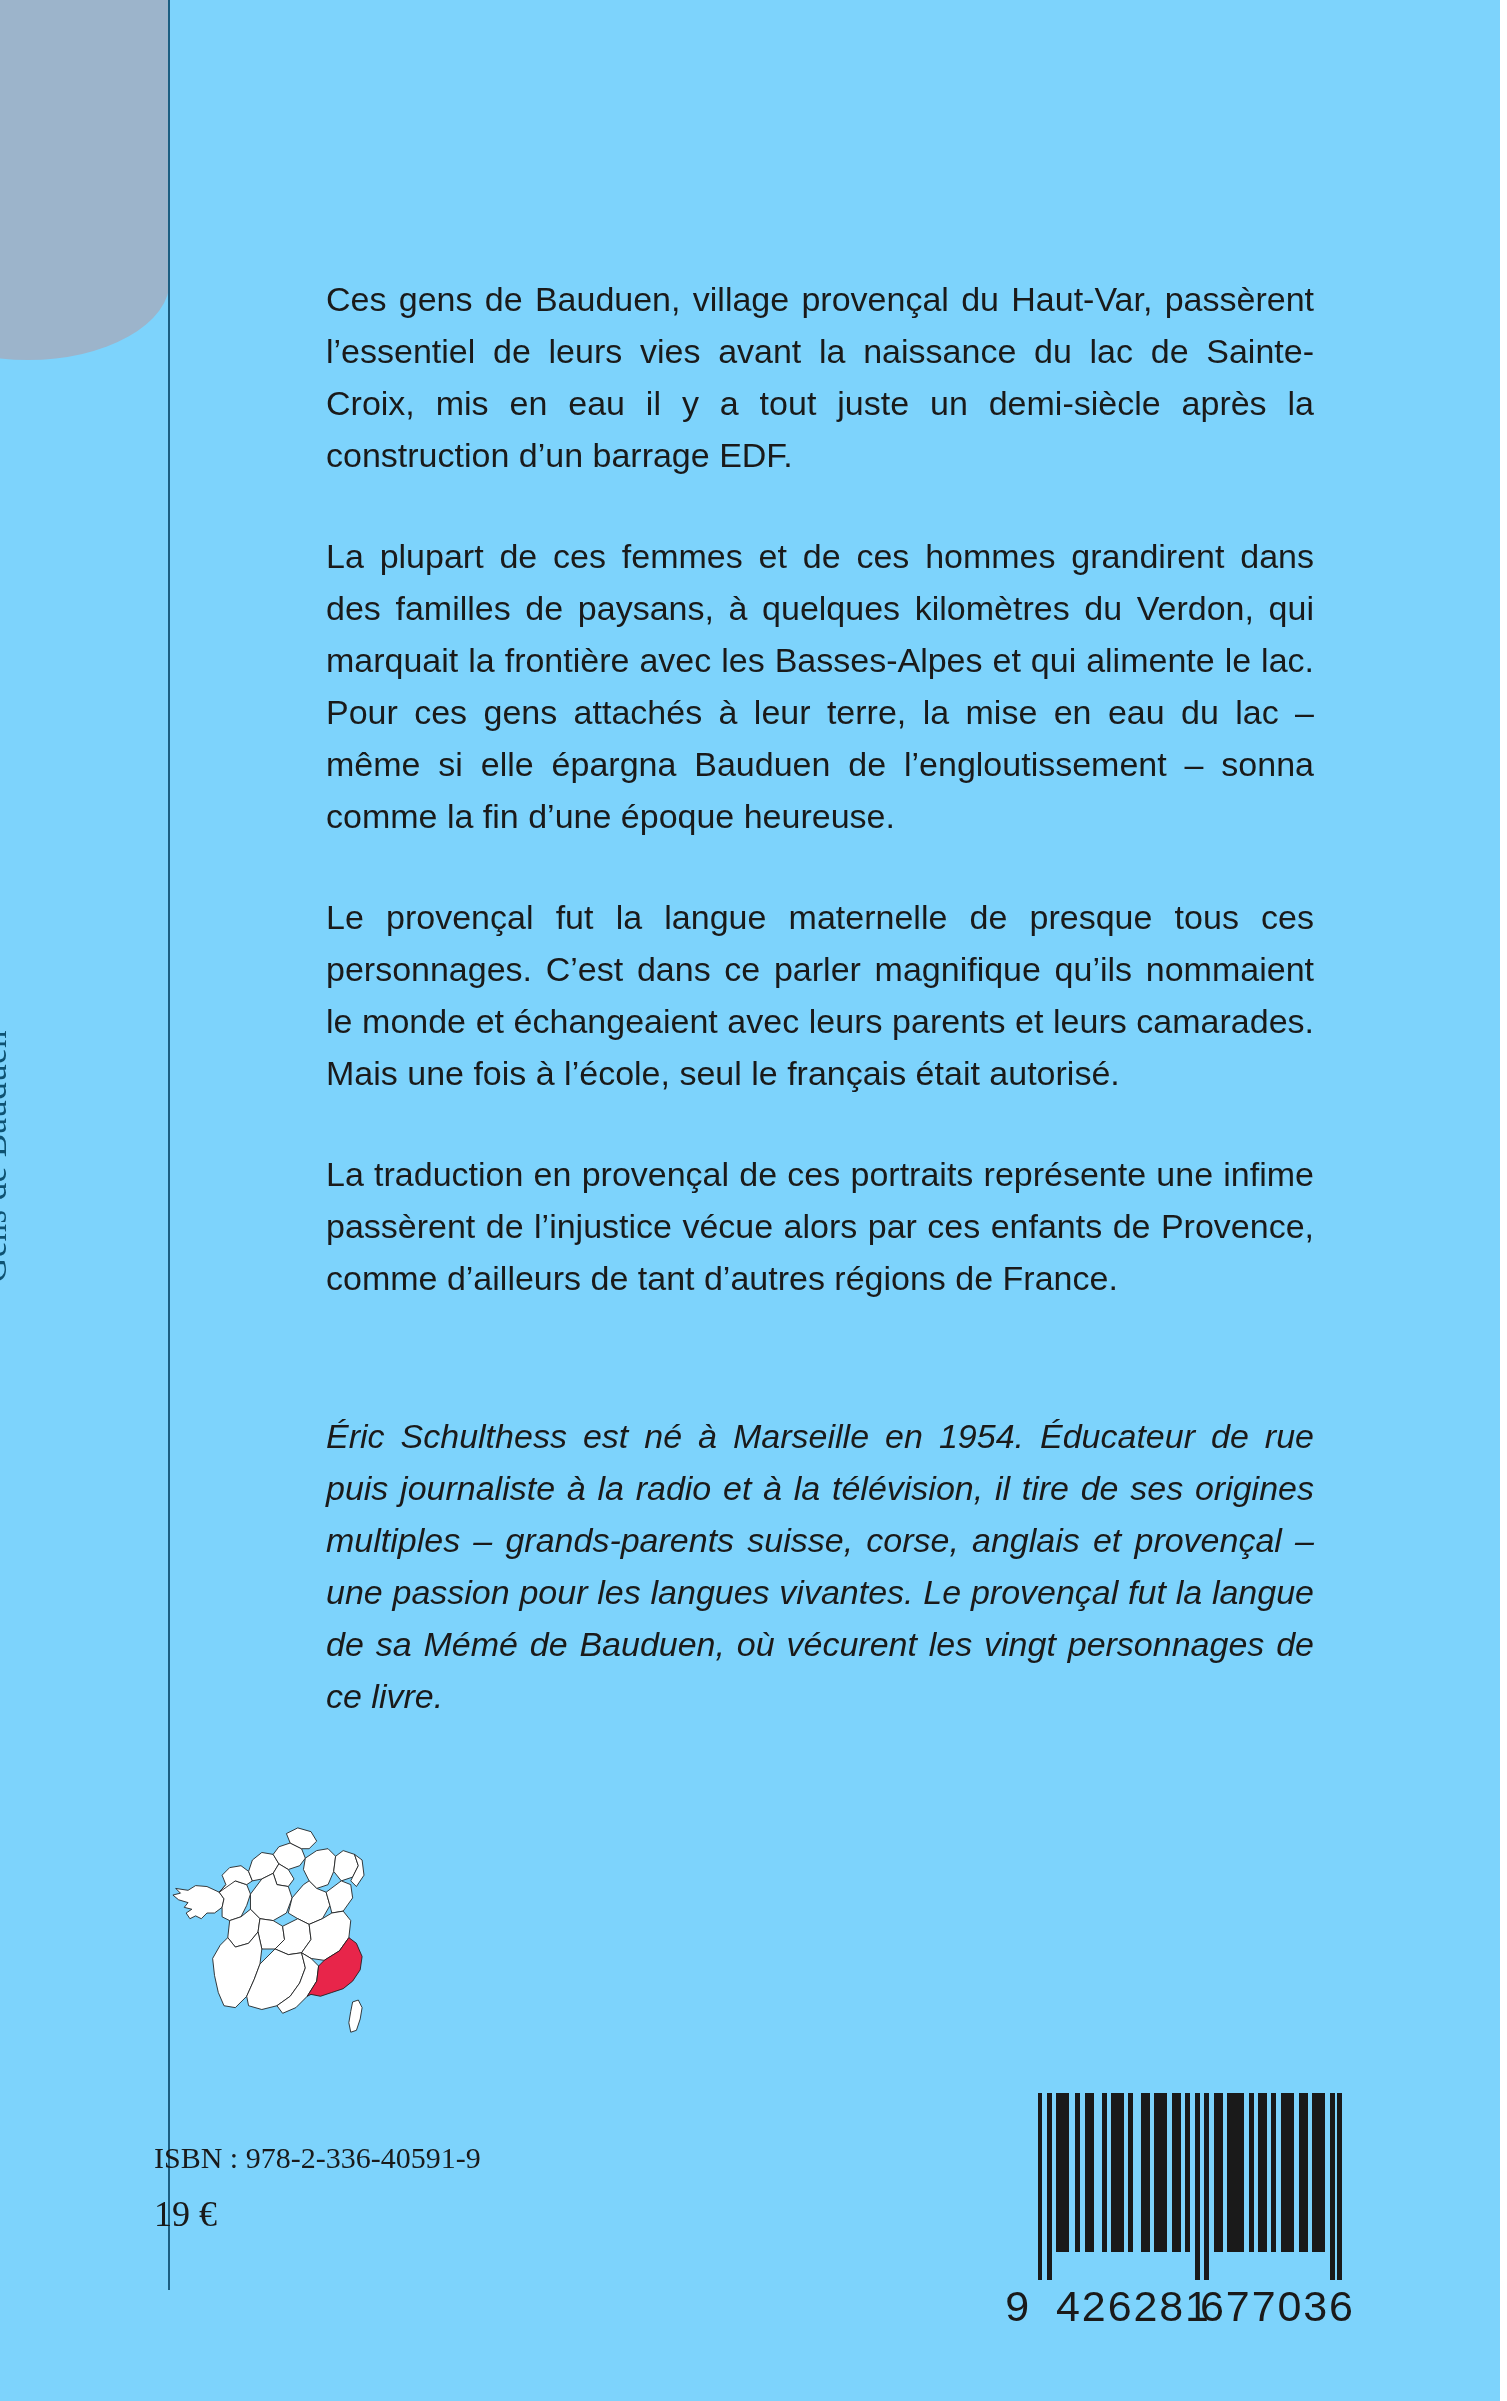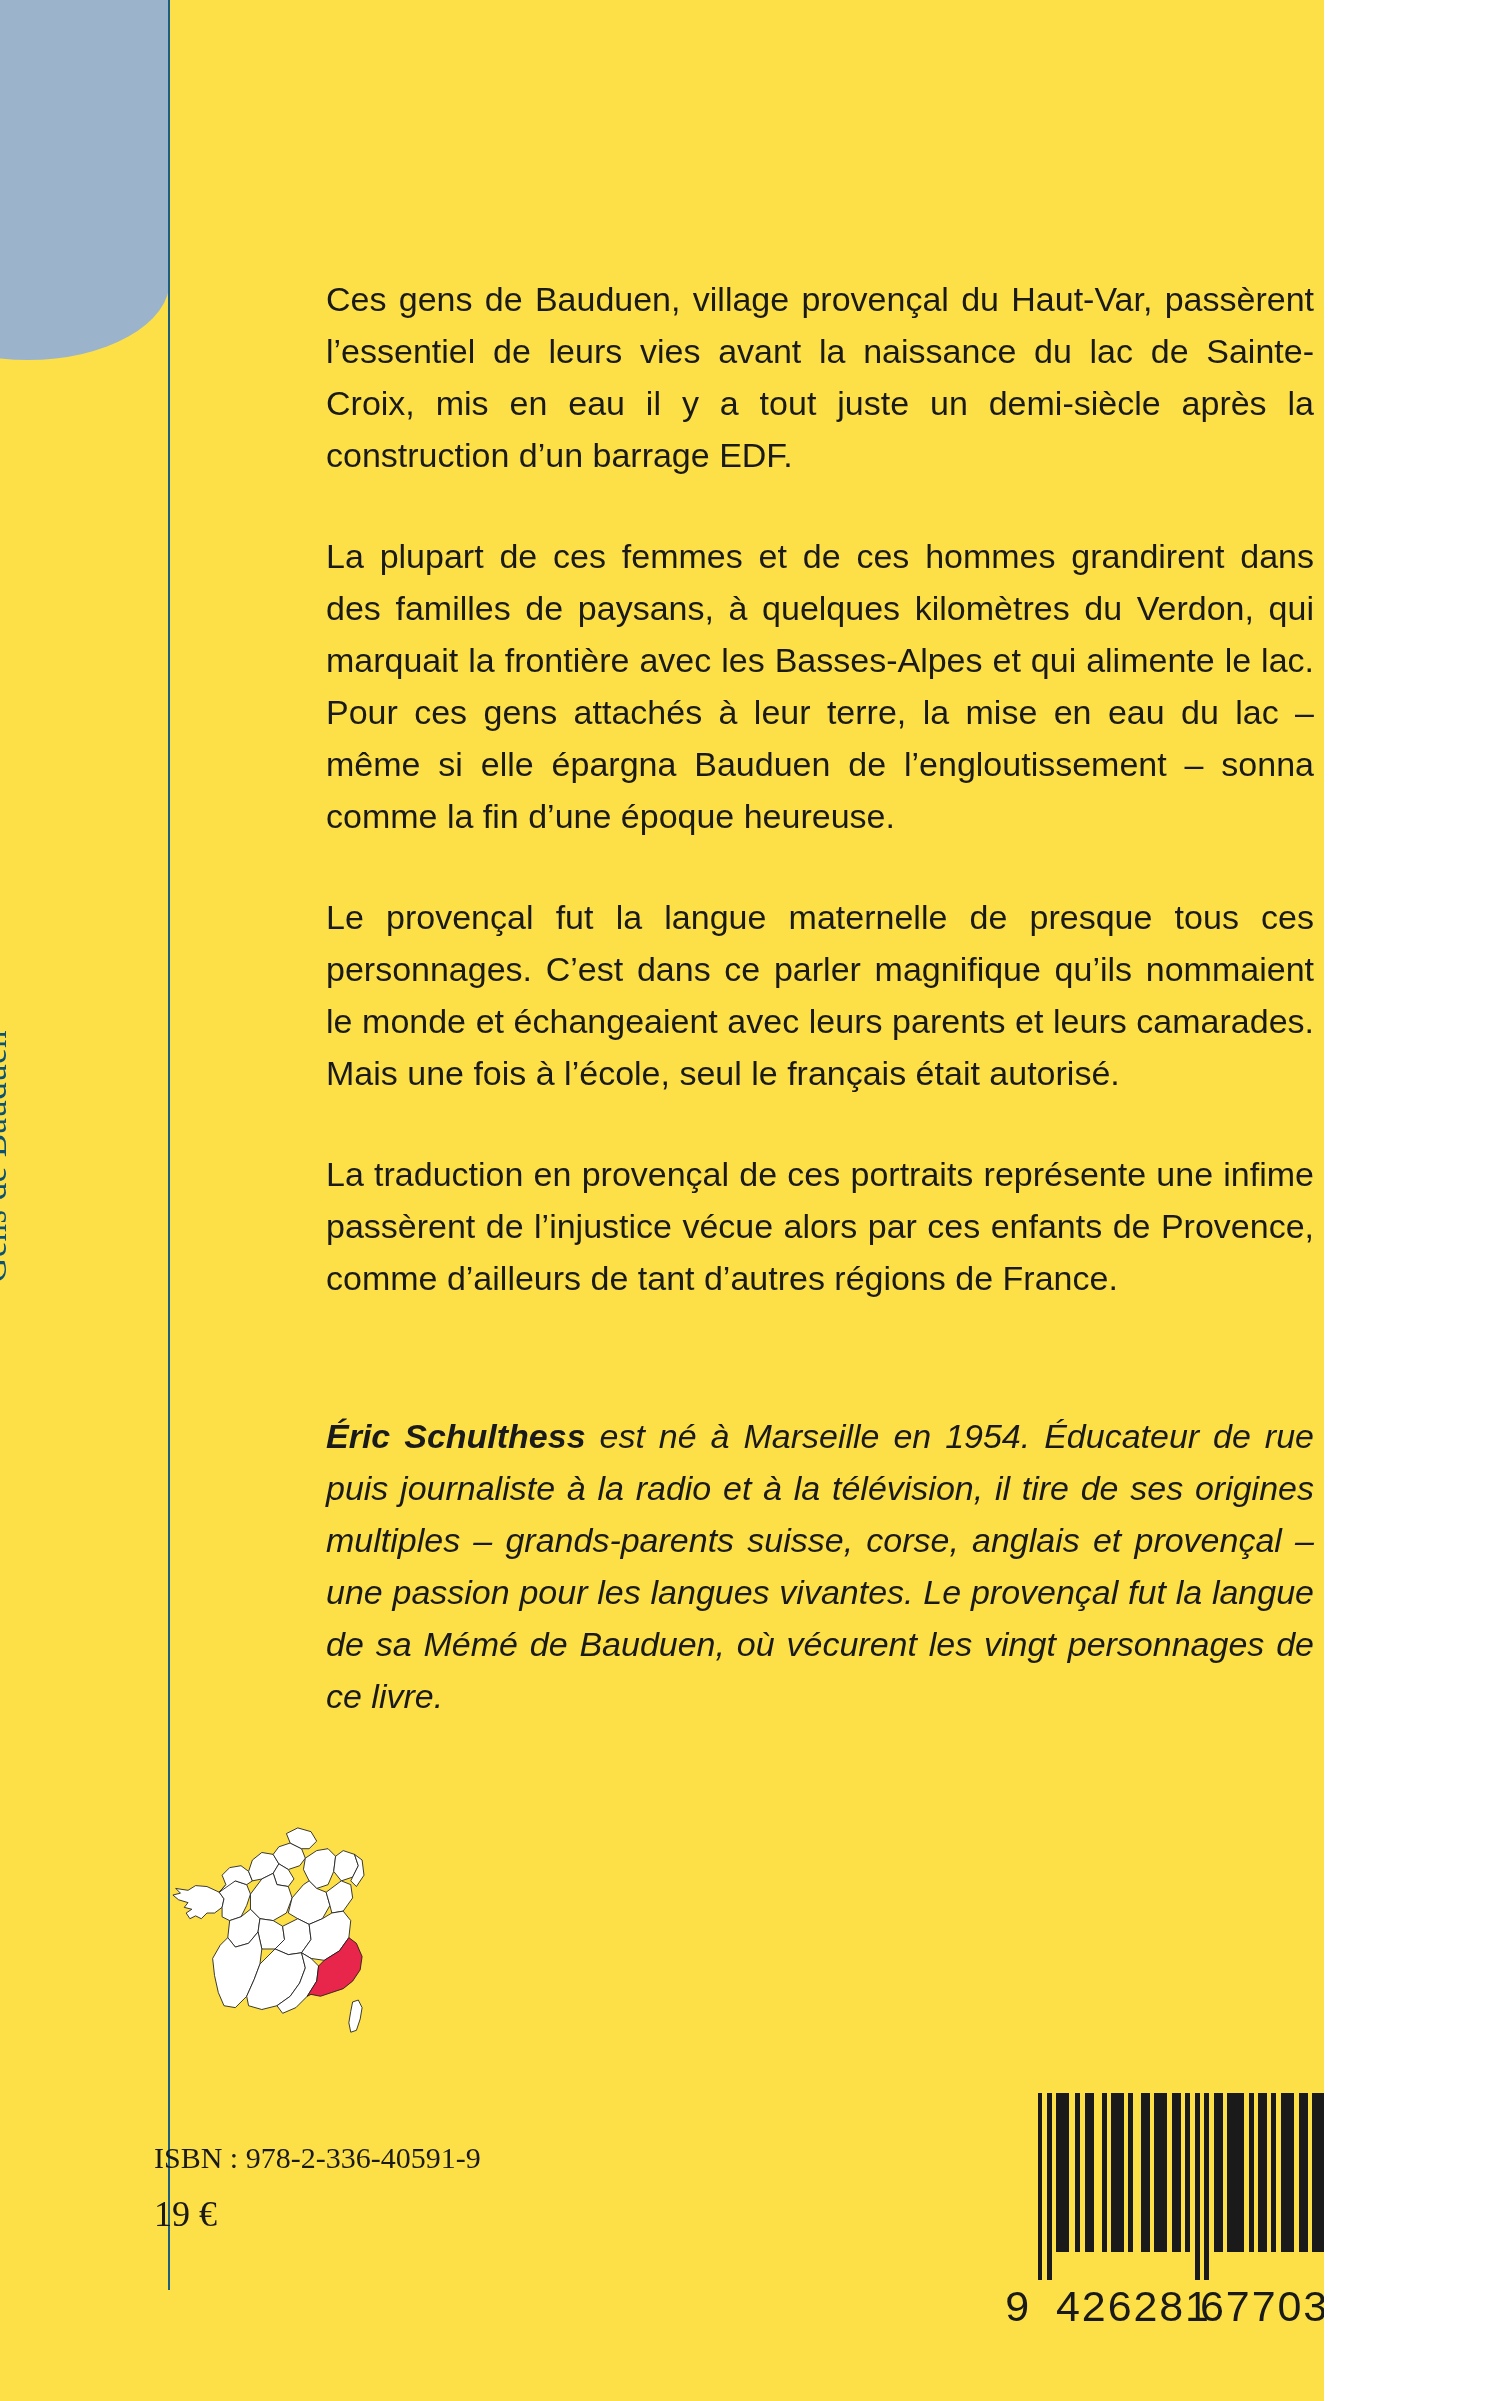--- a/index.html
+++ b/index.html
@@ -5,23 +5,23 @@
   html, body {
     margin: 0;
     padding: 0;
     background: #ffffff;
   }
   body {
     font-family: "Liberation Sans", sans-serif;
   }
   #cover {
     position: relative;
-    width: 1324px;
+    width: 1500px;
     height: 2402px;
-    background: #fde047;
+    background: #7dd3fc;
     overflow: hidden;
   }
 
   
   #blue-blob {
     position: absolute;
     left: -114px;
     top: -189px;
     width: 284px;
     height: 549px;
@@ -84,21 +84,21 @@
     width: 988px;
     font-family: "Liberation Sans", sans-serif;
     font-style: italic;
     font-size: 34px;
     line-height: 52px;
     color: #1a1a1a;
     text-align: justify;
     text-justify: inter-word;
   }
   #bio .author-name {
-    font-weight: bold;
+    font-weight: normal;
     font-style: italic;
   }
 
   
   #france-map {
     position: absolute;
     left: 167px;
     top: 1826px;
     width: 201px;
     height: 210px;

